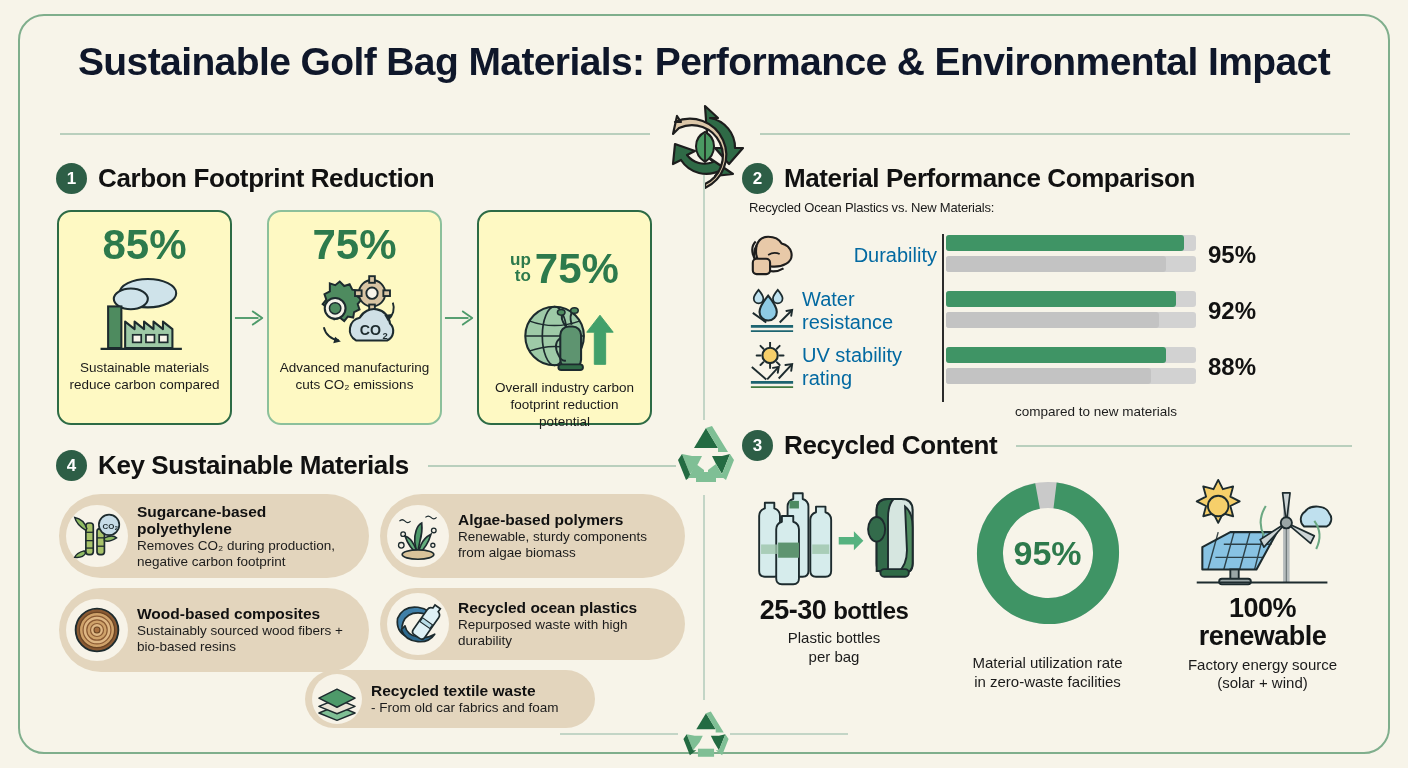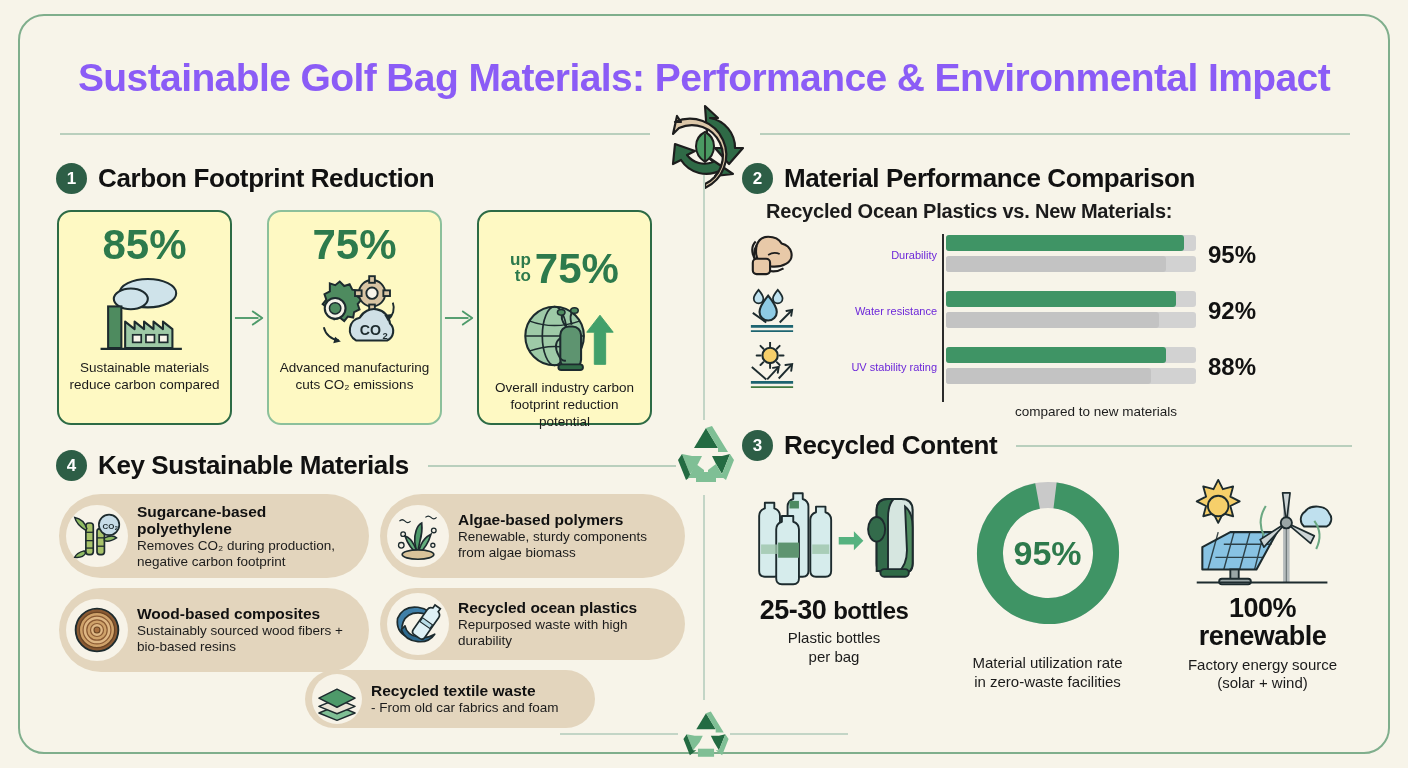--- a/index.html
+++ b/index.html
@@ -24,22 +24,21 @@
   }
 
   
   .title {
     position: absolute;
     left: 0; top: 40px; width: 1408px;
     text-align: center;
     font-size: 39px;
     font-weight: 900;
     letter-spacing: -0.6px;
-    color: #8b5cf6;
-    margin-top: 16px;
+    color: #0f172a;
   }
   .title-rule-l, .title-rule-r {
     position: absolute; top: 133px; height: 2px;
     background: #b9cfbd;
   }
   .title-rule-l { left: 60px; width: 590px; }
   .title-rule-r { left: 760px; width: 590px; }
 
   
   .center-div {
@@ -105,30 +104,30 @@
   .card1 .cap {
     font-size: 13.5px; color: #1b1b1b; text-align: center;
     line-height: 1.25; padding: 0 8px;
   }
   .arrow1 { width: 35px; display: flex; align-items: center; justify-content: center; }
   .arrow1 svg { display:block; }
 
   
   .chart { position: absolute; left: 742px; top: 228px; width: 610px; height: 185px; }
   .chart-sub {
-    position: absolute; left: 766px; top: 200px;
-    font-size: 20px; font-weight: 700; color: #1b1b1b; letter-spacing: -0.2px;
+    position: absolute; left: 749px; top: 200px;
+    font-size: 13px; font-weight: 400; color: #1b1b1b; letter-spacing: -0.2px;
   }
   .axis { position: absolute; left: 200px; top: 6px; width: 2px; height: 168px; background: #2b2b2b; }
   .row { position: absolute; left: 0; width: 610px; height: 50px; }
   .row .ricon { position: absolute; left: 5px; top: 0; width: 52px; height: 50px; }
   .row .rlabel {
     position: absolute; left: 60px; top: 0; width: 135px; height: 50px;
     display: flex; align-items: center; justify-content: flex-end;
-    font-size: 11px; color: #6d28d9;
+    font-size: 20px; color: #0369a1;
   }
   .bars { position: absolute; left: 204px; top: 5px; width: 250px; }
   .track {
     position: relative; width: 250px; height: 16px;
     background: #d2d2d2; border-radius: 3px; margin-bottom: 5px;
   }
   .fill { position: absolute; left:0; top: 0; height: 16px; background: #3f9465; border-radius: 3px; }
   .gtrack { position: relative; width: 250px; height: 16px; background: #d2d2d2; border-radius: 3px;}
   .gfill { position: absolute; left:0; top:0; height:16px; background: #c3c3c3; border-radius:3px;}
   .rval {

